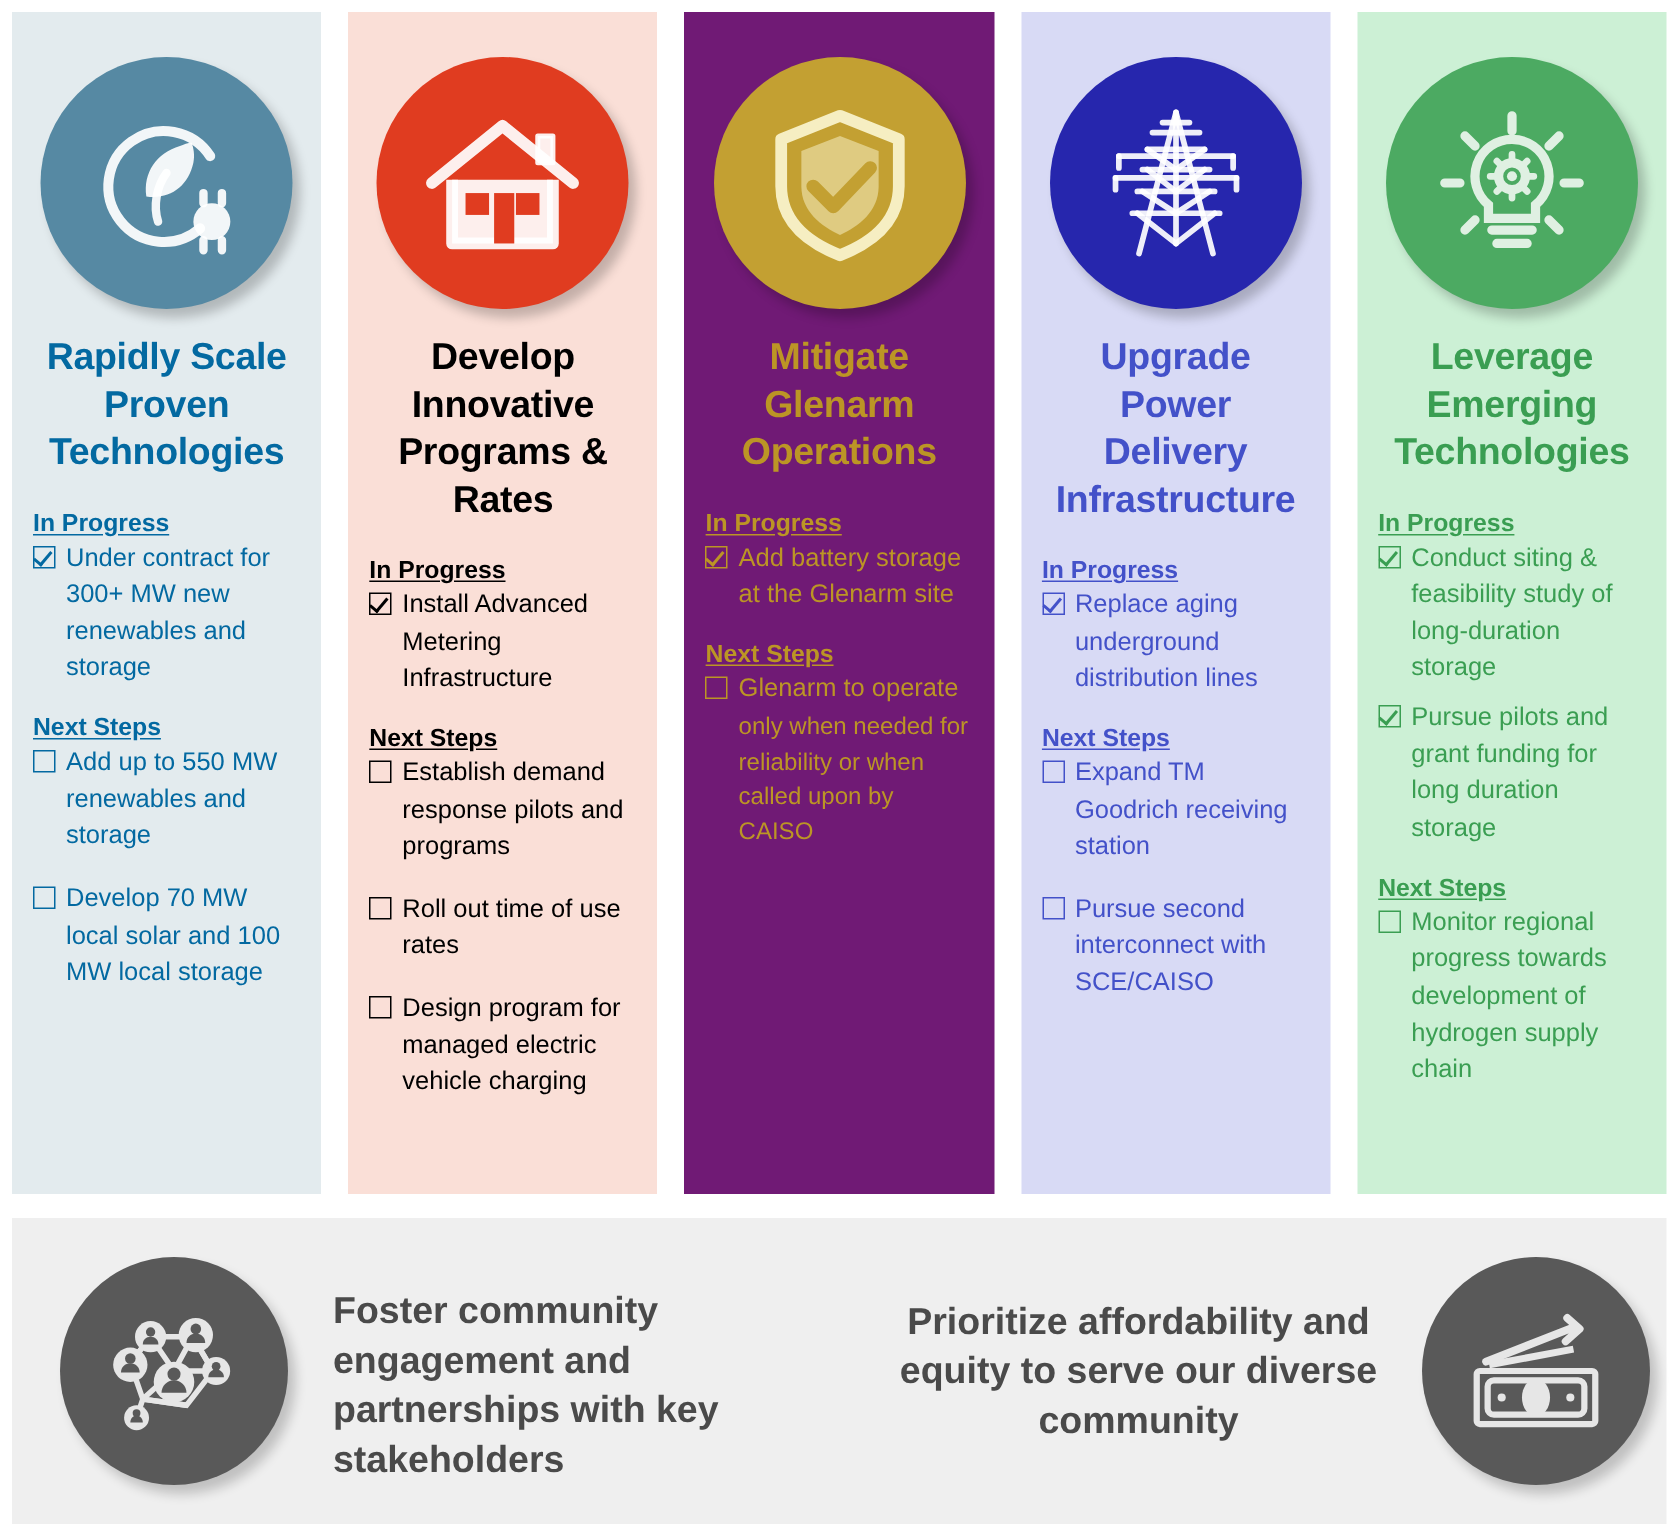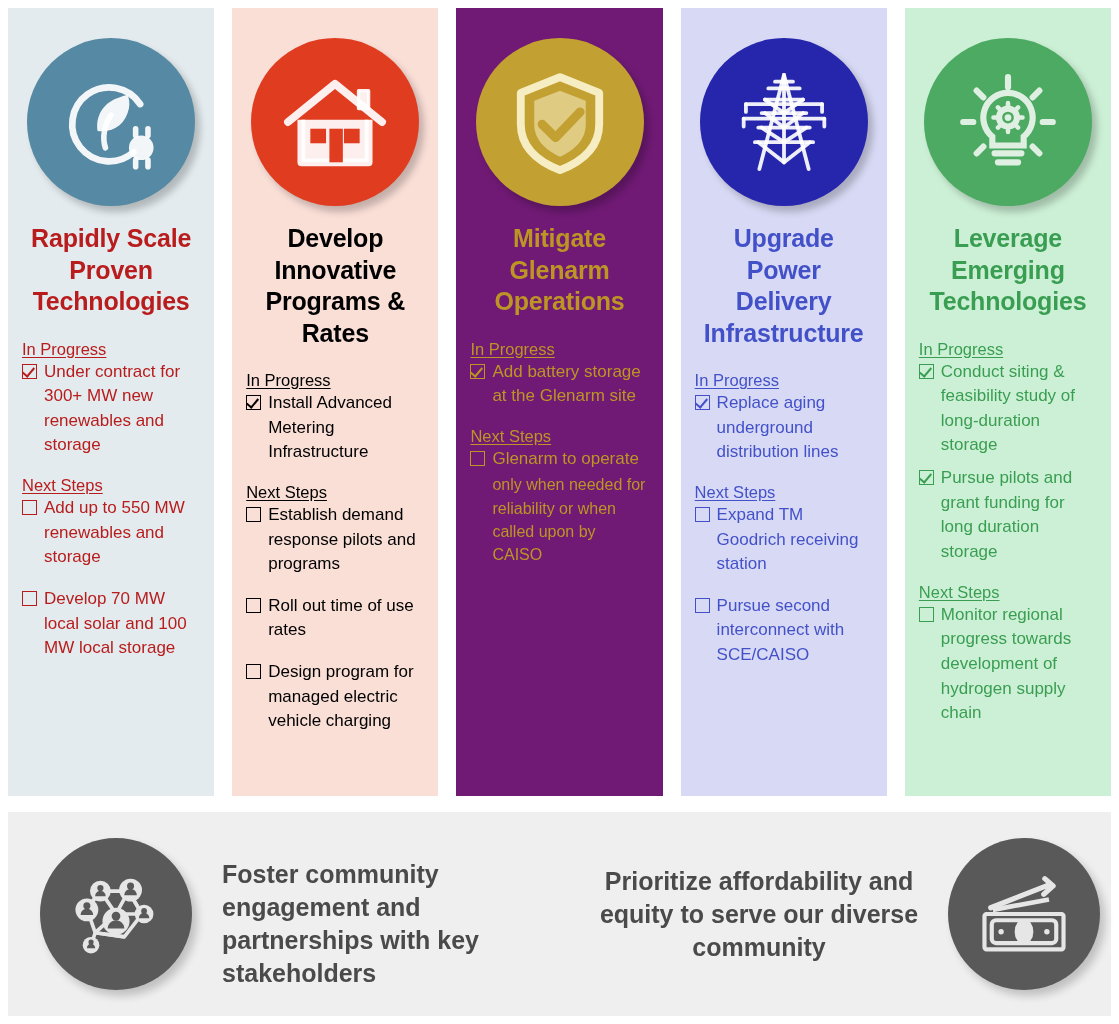--- a/index.html
+++ b/index.html
@@ -51,21 +51,21 @@
     font-weight: bold;
     font-size: 25px;
     line-height: 1.26;
     letter-spacing: -0.2px;
     padding: 0 4px;
   }
 
   .body-block { margin-top: 22px; padding: 0 2px; }
 
   .sec-head {
-    font-weight: normal;
+    font-weight: bold;
     font-size: 16.5px;
     text-decoration: underline;
     text-underline-offset: 2px;
     margin-bottom: 1px;
   }
   .sec-head.spaced { margin-top: 18px; }
 
   .item {
     display: flex;
     align-items: flex-start;
@@ -127,21 +127,21 @@
   .b-pair-1 { display:flex; align-items:flex-end; }
   .b-pair-2 { display:flex; align-items:center; margin-left: 72px; justify-content: flex-end; }
   .b-text.right { text-align: center; margin-right: 24px; }
 </style>
 </head>
 <body>
 
 <div class="board">
 
   <div class="columns">
-      <div class="col" style="background: rgb(227, 235, 238); color: #b91c1c;">
+      <div class="col" style="background: rgb(227, 235, 238); color: #0369a1;">
         <div class="icon-wrap">
              <div class="icon-circle" style="background:#5689a3">
 
       <svg viewBox="0 0 100 100" fill="none" stroke="rgba(255,255,255,0.92)" stroke-width="6" stroke-linecap="round">
         <path d="M76 34a33 33 0 1 0 -6 43"></path>
         <path d="M58 28c-14 4-22 16-20 30 14 2 25-6 28-20 1-5 0-9-1-12-2 0-5 1-7 2z" fill="rgba(255,255,255,0.92)" stroke="none"></path>
         <path d="M50 44c-6 8-8 20-5 29" stroke="rgba(255,255,255,0.92)" stroke-width="5"></path>
         <circle cx="77" cy="73" r="11" fill="rgba(255,255,255,0.92)" stroke="none"></circle>
         <path d="M72 62v-6M83 62v-6M72 84v6M83 84v6" stroke="rgba(255,255,255,0.92)" stroke-width="5"></path>
       </svg>

